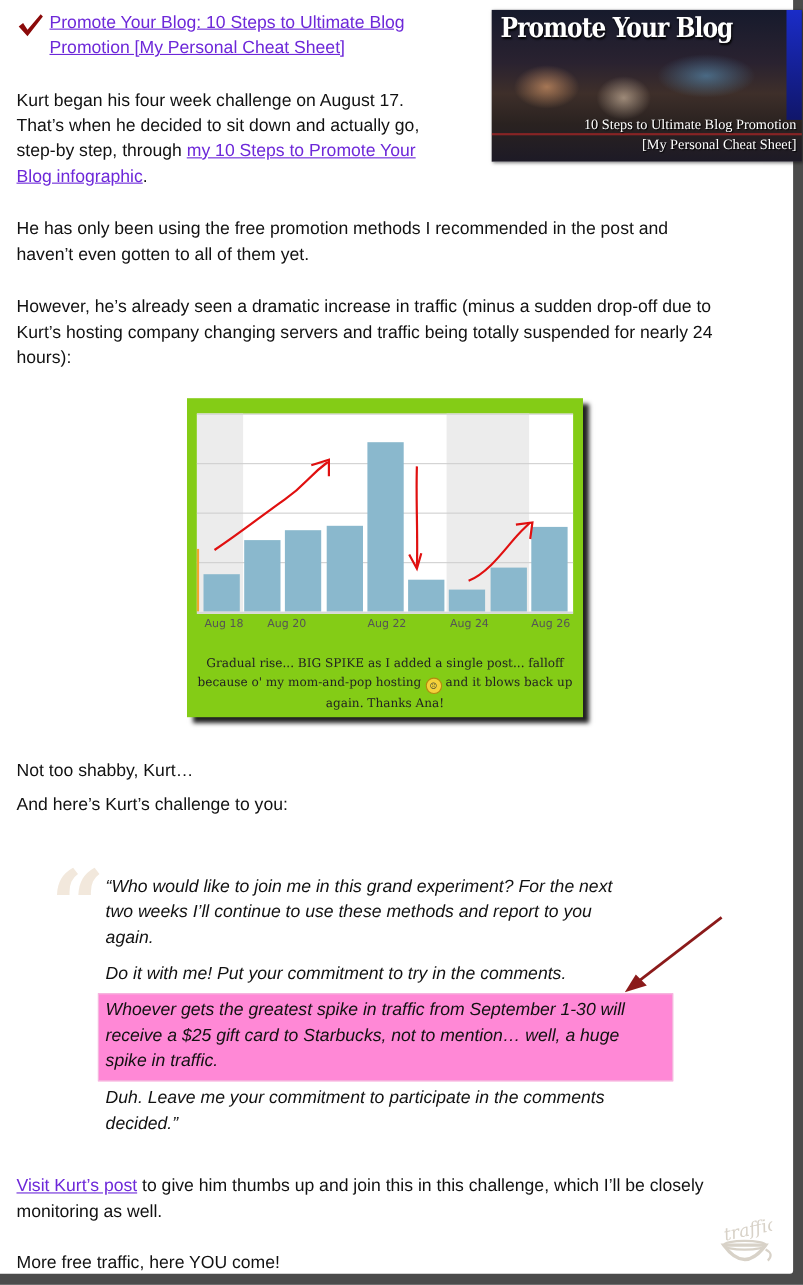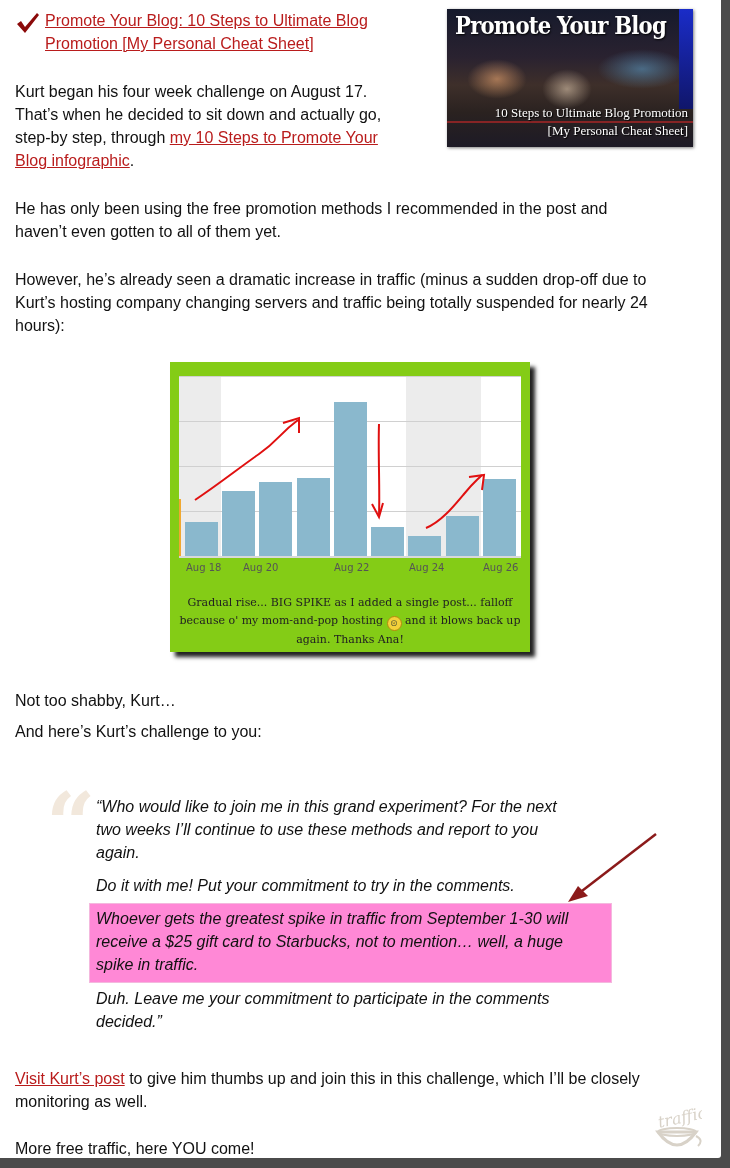--- a/index.html
+++ b/index.html
@@ -1,21 +1,21 @@
 <!DOCTYPE html>
 <html><head>
 <meta charset="utf-8">
 <style>
   html, body { margin:0; padding:0; }
   body { width:730px; height:1168px; background:#4b4b4b; position:relative; overflow:hidden; font-family:"Liberation Sans", sans-serif; }
   .page { position:absolute; left:0; top:0; width:721px; height:1158px; background:#fff; border-bottom-right-radius:3px; }
   .txt { position:absolute; left:15px; font-size:16px; line-height:23px; color:#111; }
-  a, .link { color:#b91c1c; text-decoration:underline; cursor:pointer; }
+  a, .link { color:#6d28d9; text-decoration:underline; cursor:pointer; }
   .check { position:absolute; left:15px; top:12px; width:26px; height:22px; }
-  .heroimg { position:absolute; left:447px; top:9px; width:246px; height:138px; overflow:hidden; box-shadow:1px 1px 3px rgba(0,0,0,0.5);
+  .heroimg { position:absolute; left:447px; top:9px; width:282px; height:138px; overflow:hidden; box-shadow:1px 1px 3px rgba(0,0,0,0.5);
     background: linear-gradient(180deg, #161a2c 0%, #2a2230 35%, #3e2f2a 55%, #2a2220 75%, #1d1a26 100%); }
   .heroimg .glow1 { position:absolute; left:20px; top:50px; width:60px; height:40px; background:radial-gradient(ellipse, rgba(255,180,120,0.55), transparent 70%); }
   .heroimg .glow2 { position:absolute; left:150px; top:40px; width:90px; height:40px; background:radial-gradient(ellipse, rgba(90,150,190,0.6), transparent 70%); }
   .heroimg .glow3 { position:absolute; left:95px; top:60px; width:50px; height:40px; background:radial-gradient(ellipse, rgba(255,230,200,0.5), transparent 70%); }
   .heroimg .blue { position:absolute; right:0; top:0; width:14px; height:100px; background:linear-gradient(180deg,#1a2cc8,#10166a); }
   .heroimg .title { position:absolute; left:8px; top:2px; font-family:"DejaVu Serif", serif; font-weight:bold; color:#fff; font-size:25px; letter-spacing:-1px; text-shadow:1px 1px 2px #000; transform:scaleX(0.85); transform-origin:left; white-space:nowrap; }
   .heroimg .sub1 { position:absolute; right:5px; top:96px; font-family:"Liberation Serif", serif; color:#fff; font-size:13px; text-shadow:1px 1px 1px #000; white-space:nowrap; }
   .heroimg .sub2 { position:absolute; right:5px; top:114px; font-family:"Liberation Serif", serif; color:#fff; font-size:13px; text-shadow:1px 1px 1px #000; white-space:nowrap;text-align:right; }
   .heroimg .redline { position:absolute; left:0; top:112px; width:100%; height:2px; background:rgba(200,40,40,0.6); }
 

